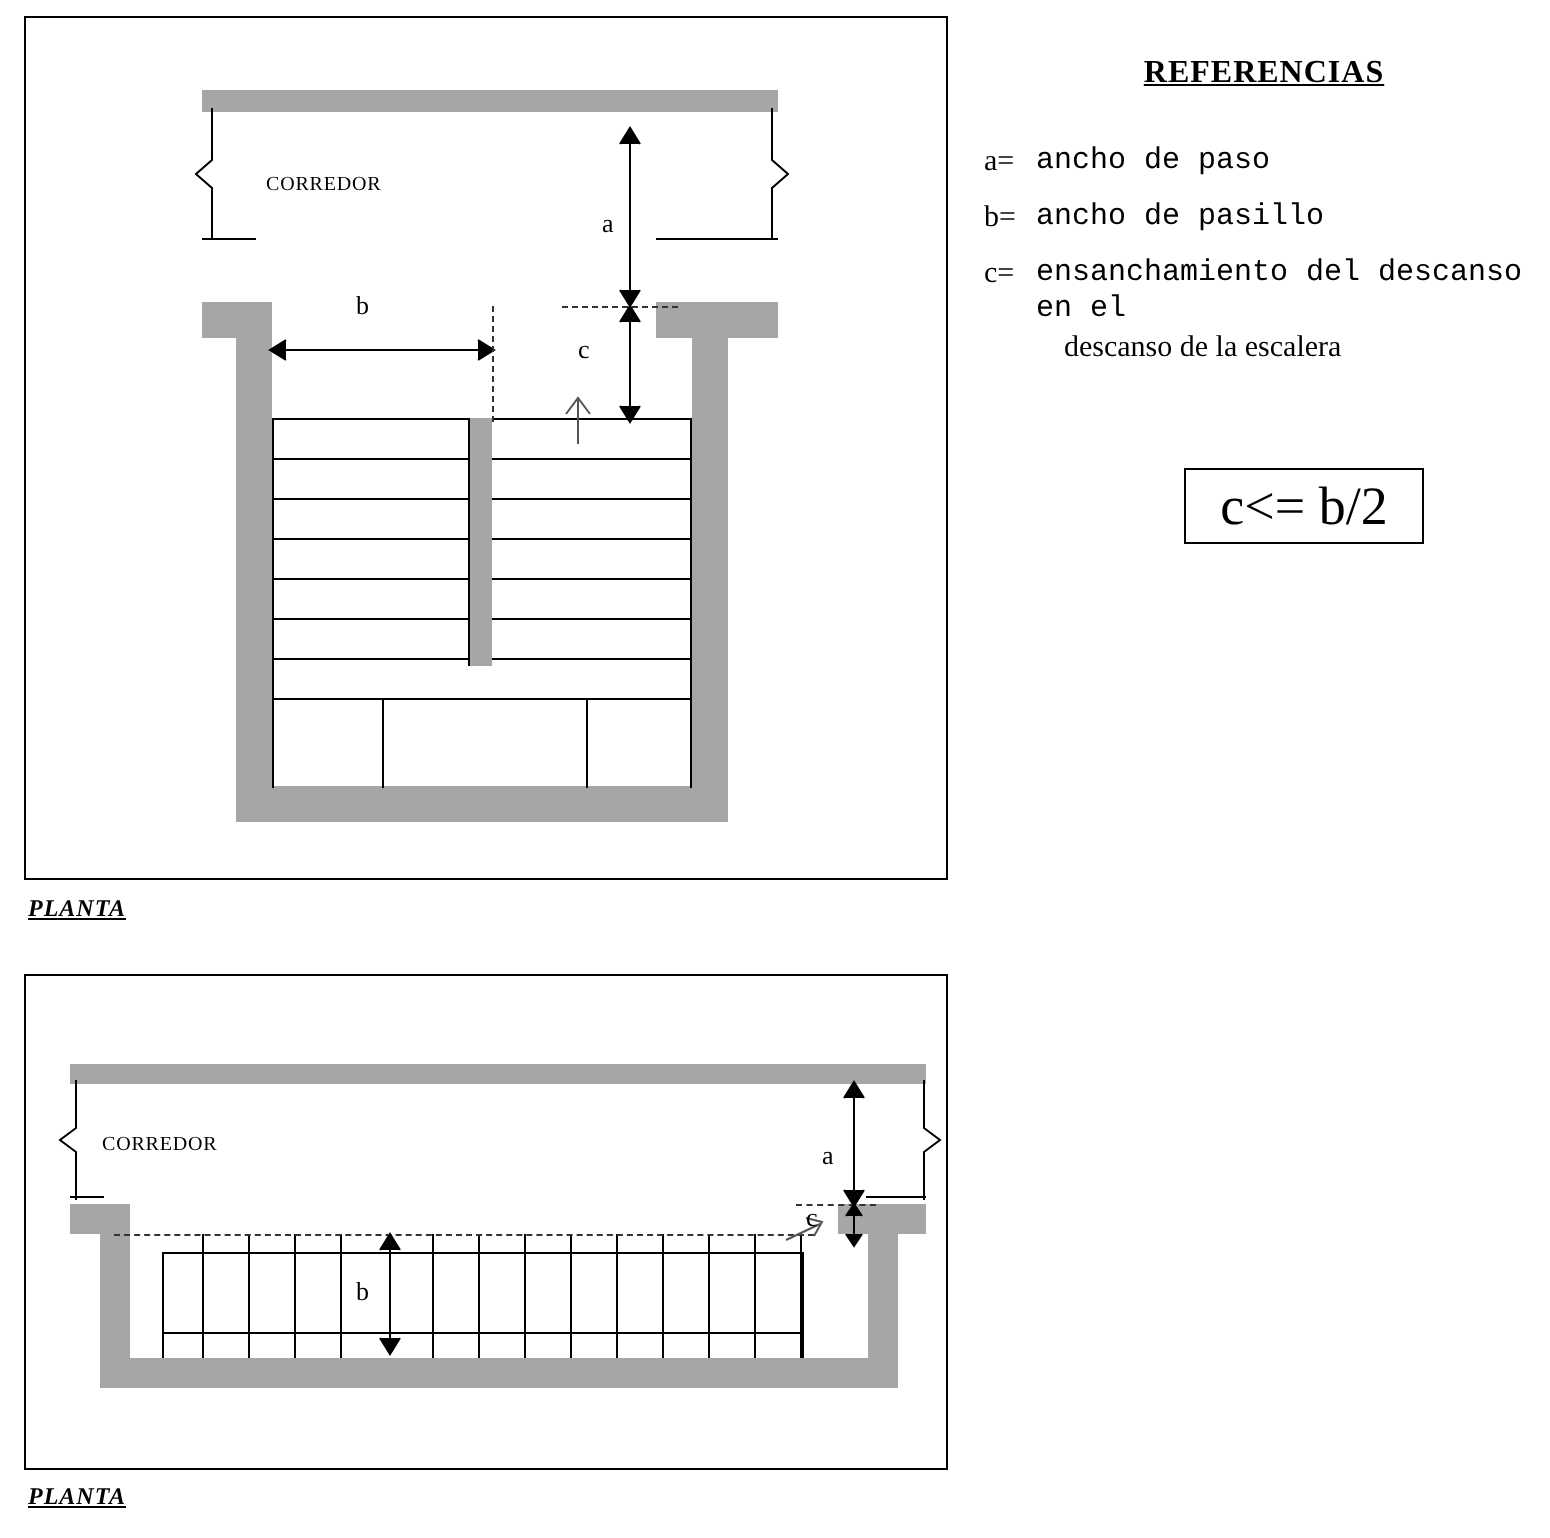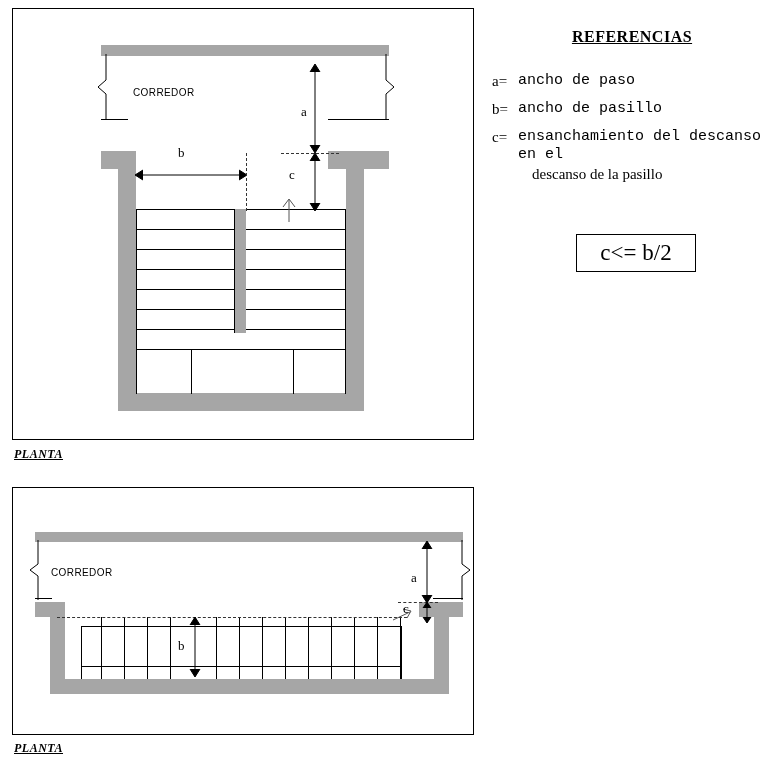--- a/index.html
+++ b/index.html
@@ -14,35 +14,35 @@
   .caption{position:absolute;font-family:"Liberation Serif",serif;font-size:12px;font-weight:bold;
            text-decoration:underline;letter-spacing:.5px;font-style:italic;}
   #caption-top{left:14px;top:447px;}
   #caption-bottom{left:14px;top:741px;}
 
   
   .wall{position:absolute;background:#a6a6a6;}
   .thin{position:absolute;background:#000;}
   .tread{position:absolute;background:#000;}
   .lbl{position:absolute;font-family:"Liberation Serif",serif;font-size:13px;}
-  .lbl-small{position:absolute;font-family:Liberation Sans, sans-serif;font-size:10px;letter-spacing:.4px;}
+  .lbl-small{position:absolute;font-family:Liberation Serif, serif;font-size:10px;letter-spacing:.4px;}
 
   
   .dash-h{position:absolute;height:0;border-top:1px dashed #333;}
   .dash-v{position:absolute;width:0;border-left:1px dashed #333;}
 
   
   #references{position:absolute;left:492px;top:28px;width:280px;}
   #ref-title{font-size:16px;font-weight:bold;text-decoration:underline;text-align:center;letter-spacing:.5px;}
   .ref-row{display:flex;font-size:15px;margin-top:9px;line-height:1.25;}
   .ref-key{width:26px;flex:0 0 26px;text-align:left;}
   .ref-val{flex:1;font-family:Liberation Mono, monospace;}
   .ref-cont{margin-left:26px;font-size:15px;line-height:1.25;}
-  #formula-box{position:absolute;left:576px;top:234px;width:118px;height:36px;border:1px solid #000;
-               display:flex;align-items:center;justify-content:center;font-size:23px;font-family:"Liberation Serif",serif;}
+  #formula-box{position:absolute;left:592px;top:234px;width:118px;height:36px;border:1px solid #000;
+               display:flex;align-items:center;justify-content:center;font-size:27px;font-family:"Liberation Serif",serif;}
 </style>
 </head>
 <body>
 
 <div class="stage">
 
   <div class="panel" id="panel-top">
 
     <div class="wall" style="left:88px;top:36px;width:288px;height:11px;"></div>
 
@@ -198,20 +198,20 @@
       <span class="ref-val">ancho de paso</span>
     </div>
     <div class="ref-row">
       <span class="ref-key">b=</span>
       <span class="ref-val">ancho de pasillo</span>
     </div>
     <div class="ref-row">
       <span class="ref-key">c=</span>
       <span class="ref-val">ensanchamiento del descanso en el</span>
     </div>
-    <div class="ref-cont" style="margin-left:40px;">descanso de la pasillo</div>
+    <div class="ref-cont" style="margin-left:40px;">descanso de la escalera</div>
   </div>
 
   <div id="formula-box">
     <span>c&lt;= b/2</span>
   </div>
 
 </div>
 
 </body></html>

